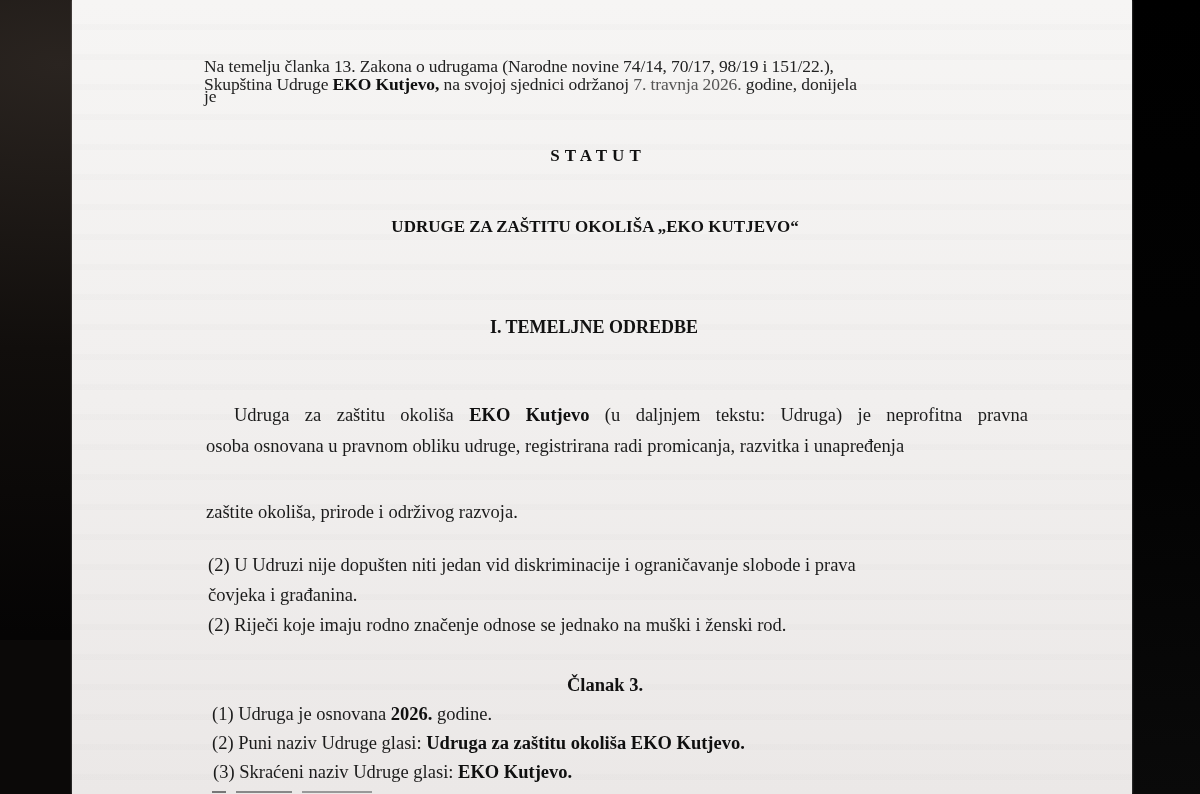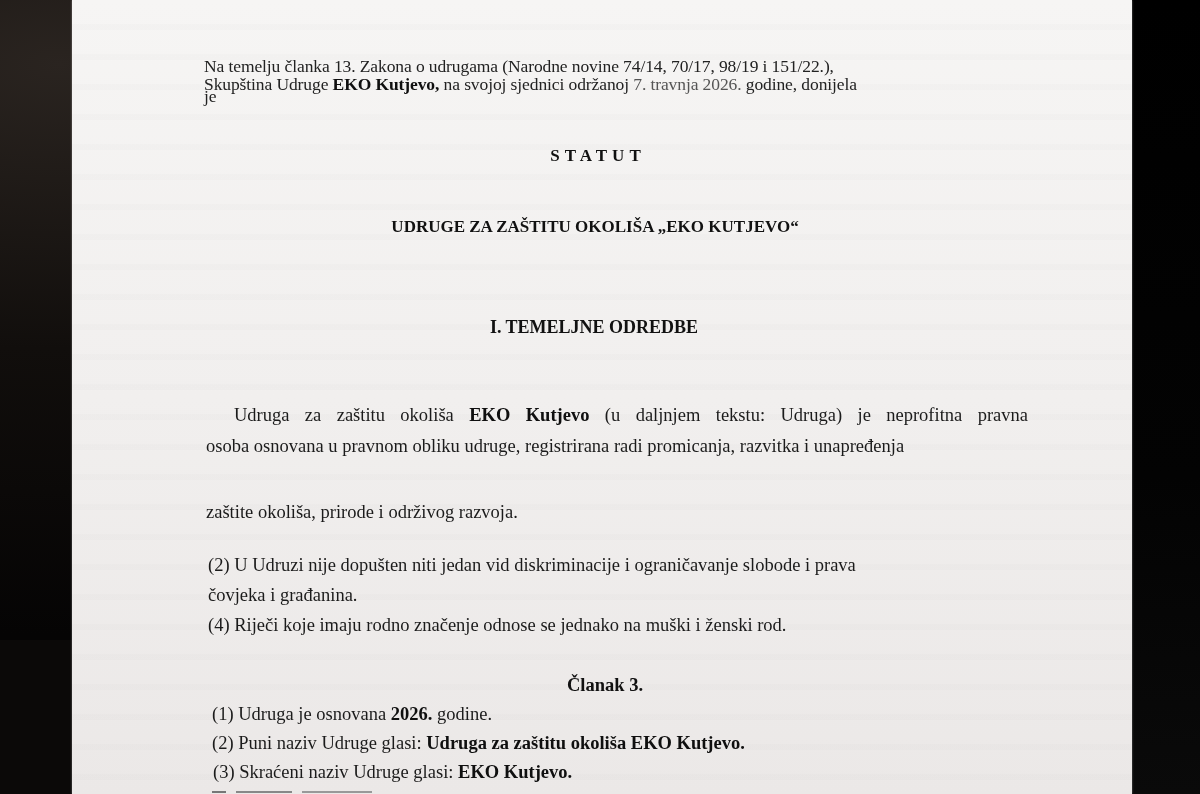--- a/index.html
+++ b/index.html
@@ -115,21 +115,21 @@
     <div class="line title" style="top:217px; left:-14px;">UDRUGE ZA ZAŠTITU OKOLIŠA „EKO KUTJEVO“</div>
 
     <div class="line body justify" style="top:405px;margin-left:28px;">
       <span>Udruga za zaštitu okoliša </span><b>EKO Kutjevo</b><span> (u daljnjem tekstu: Udruga) je neprofitna pravna</span>
     </div>
     <div class="line body" style="top:436px;">osoba osnovana u pravnom obliku udruge, registrirana radi promicanja, razvitka i unapređenja</div>
     <div class="line body" style="top:466px;margin-top:36px;">zaštite okoliša, prirode i održivog razvoja.</div>
 
     <div class="line body" style="top:555px; left:136px;">(2) U Udruzi nije dopušten niti jedan vid diskriminacije i ograničavanje slobode i prava</div>
     <div class="line body" style="top:585px; left:136px;">čovjeka i građanina.</div>
-    <div class="line body" style="top:615px; left:136px;">(4) Riječi koje imaju rodno značenje odnose se jednako na muški i ženski rod.</div>
+    <div class="line body" style="top:615px; left:136px;">(2) Riječi koje imaju rodno značenje odnose se jednako na muški i ženski rod.</div>
 
     <div class="line article" style="top:675px; left:6px;">Članak 3.</div>
     <div class="line body" style="top:704px; left:140px;text-align:right;">
       <span>(1) Udruga je osnovana </span><b>2026.</b><span> godine.</span>
     </div>
     <div class="line body" style="top:733px; left:140px;">
       <span>(2) Puni naziv Udruge glasi: </span><b>Udruga za zaštitu okoliša EKO Kutjevo.</b>
     </div>
     <div class="line body" style="top:762px; left:141px;">
       <span>(3) Skraćeni naziv Udruge glasi: </span><b>EKO Kutjevo.</b>

